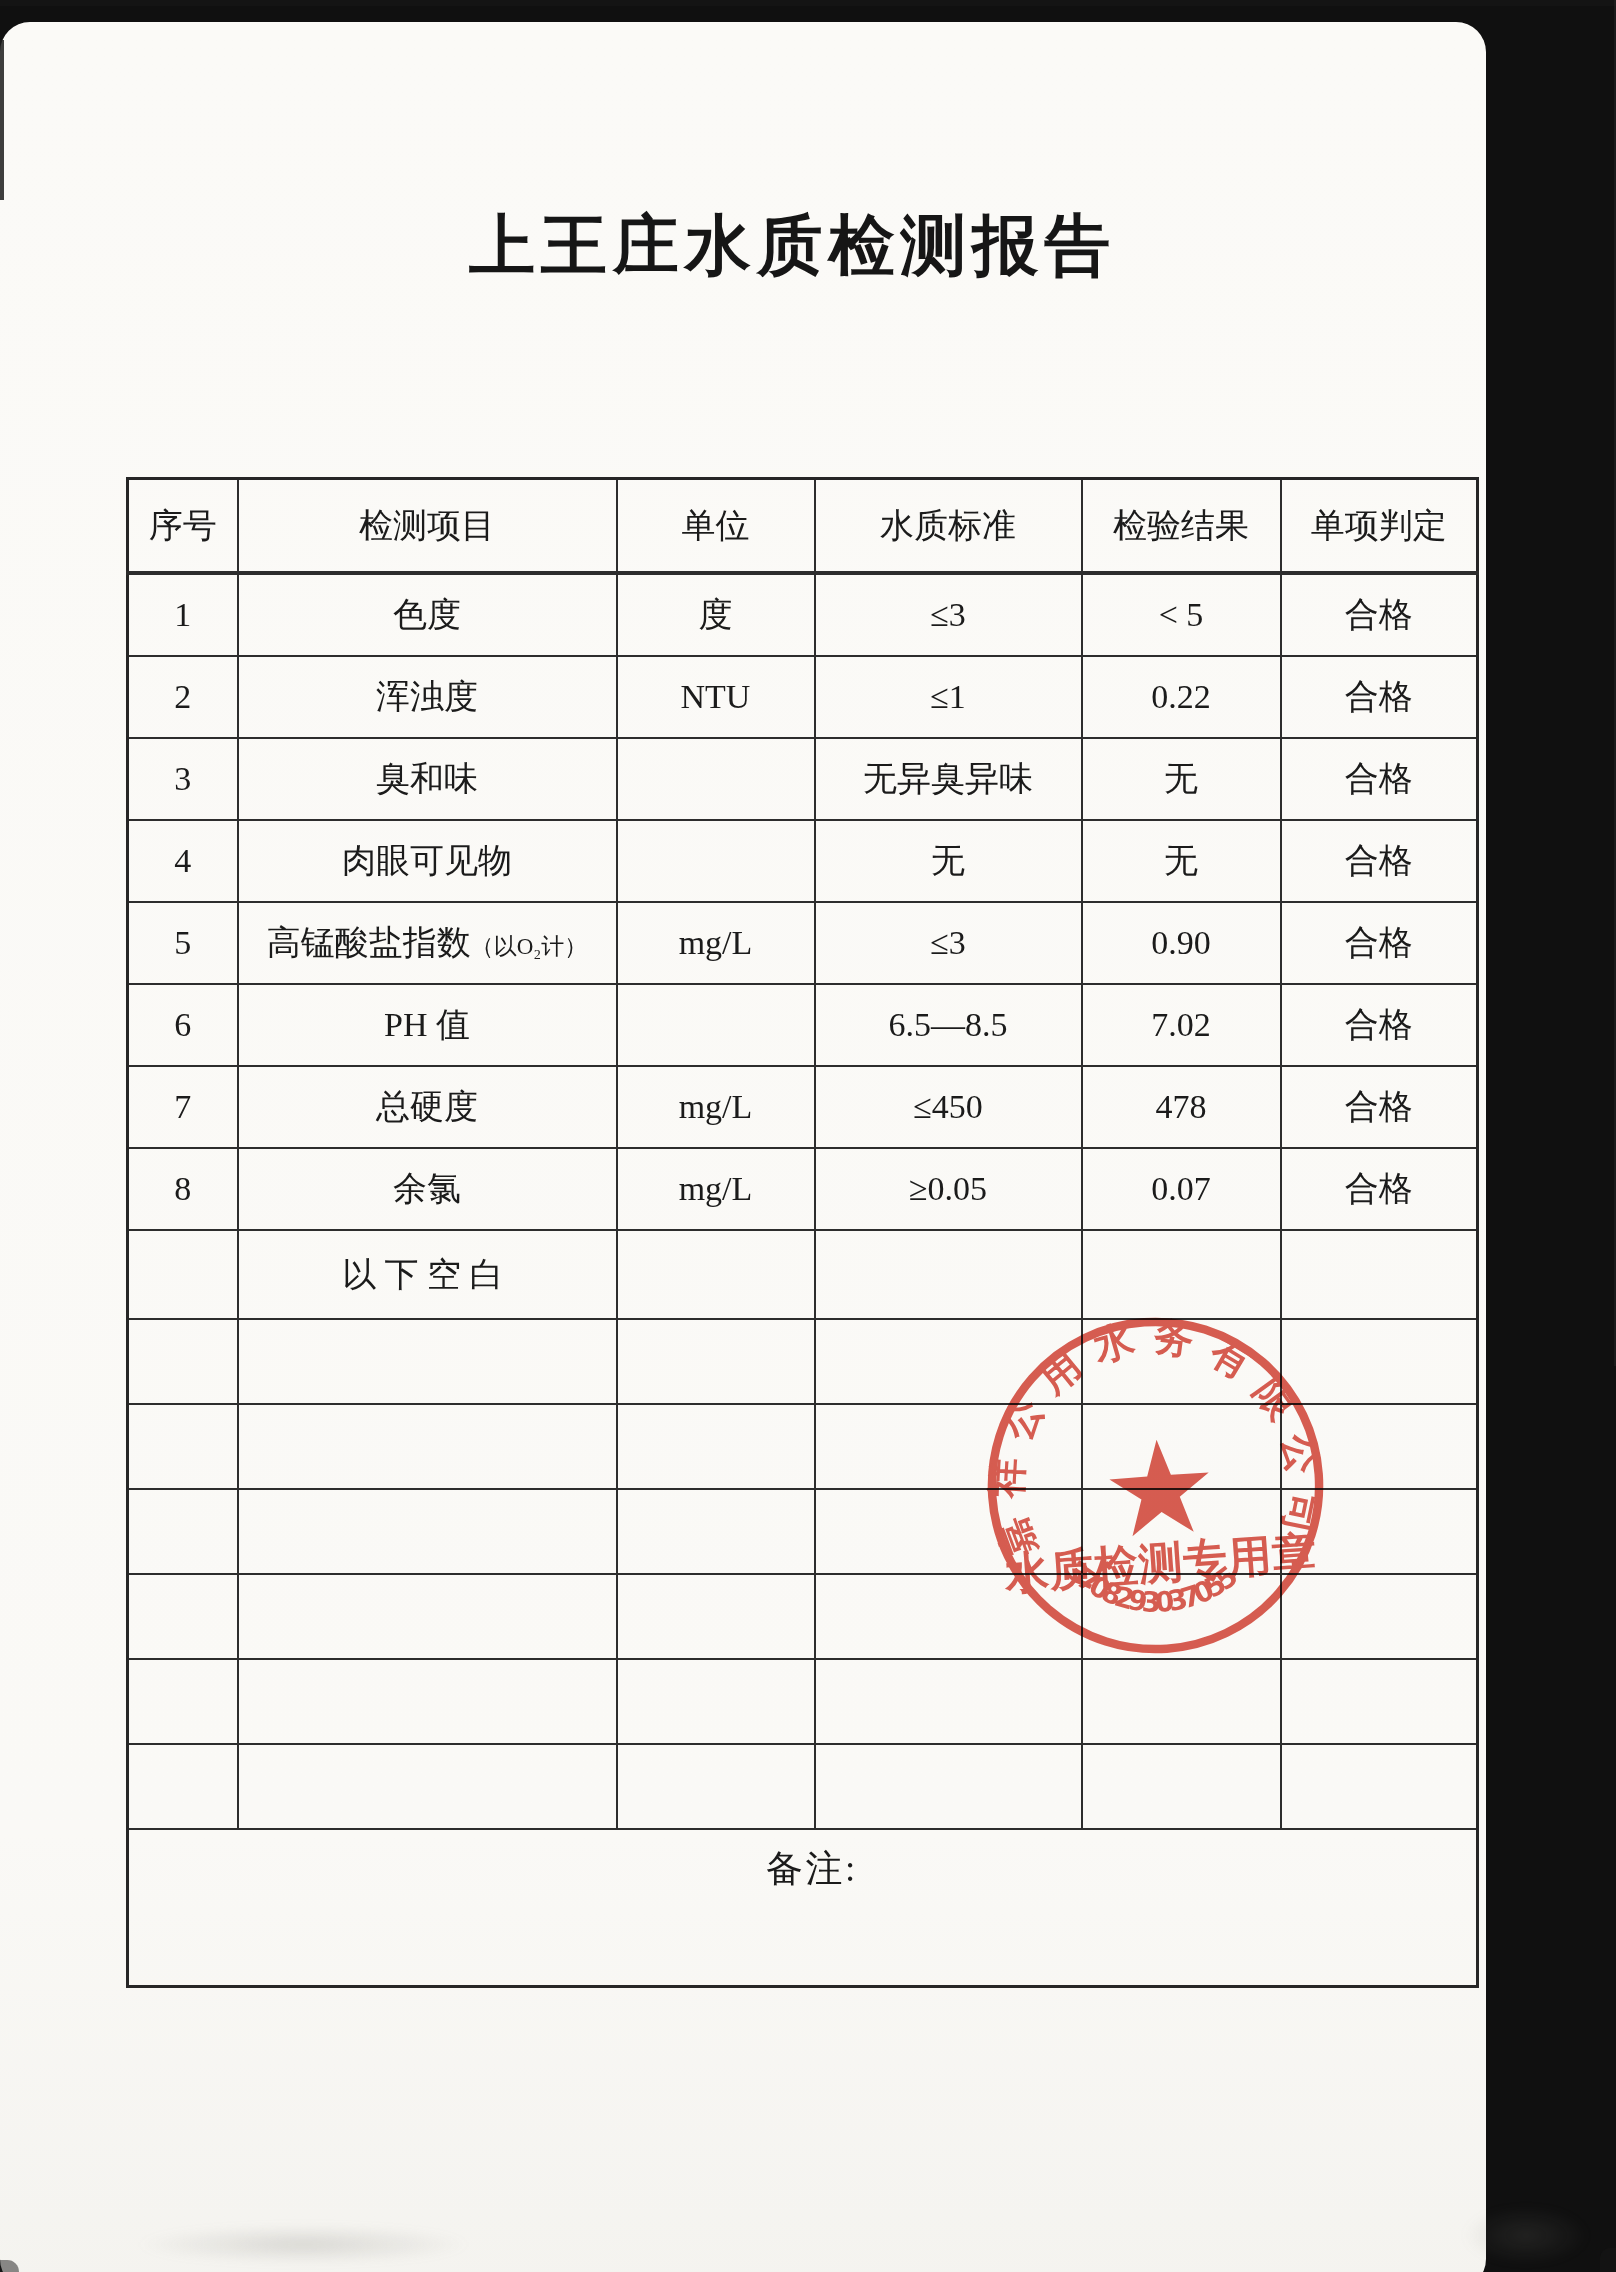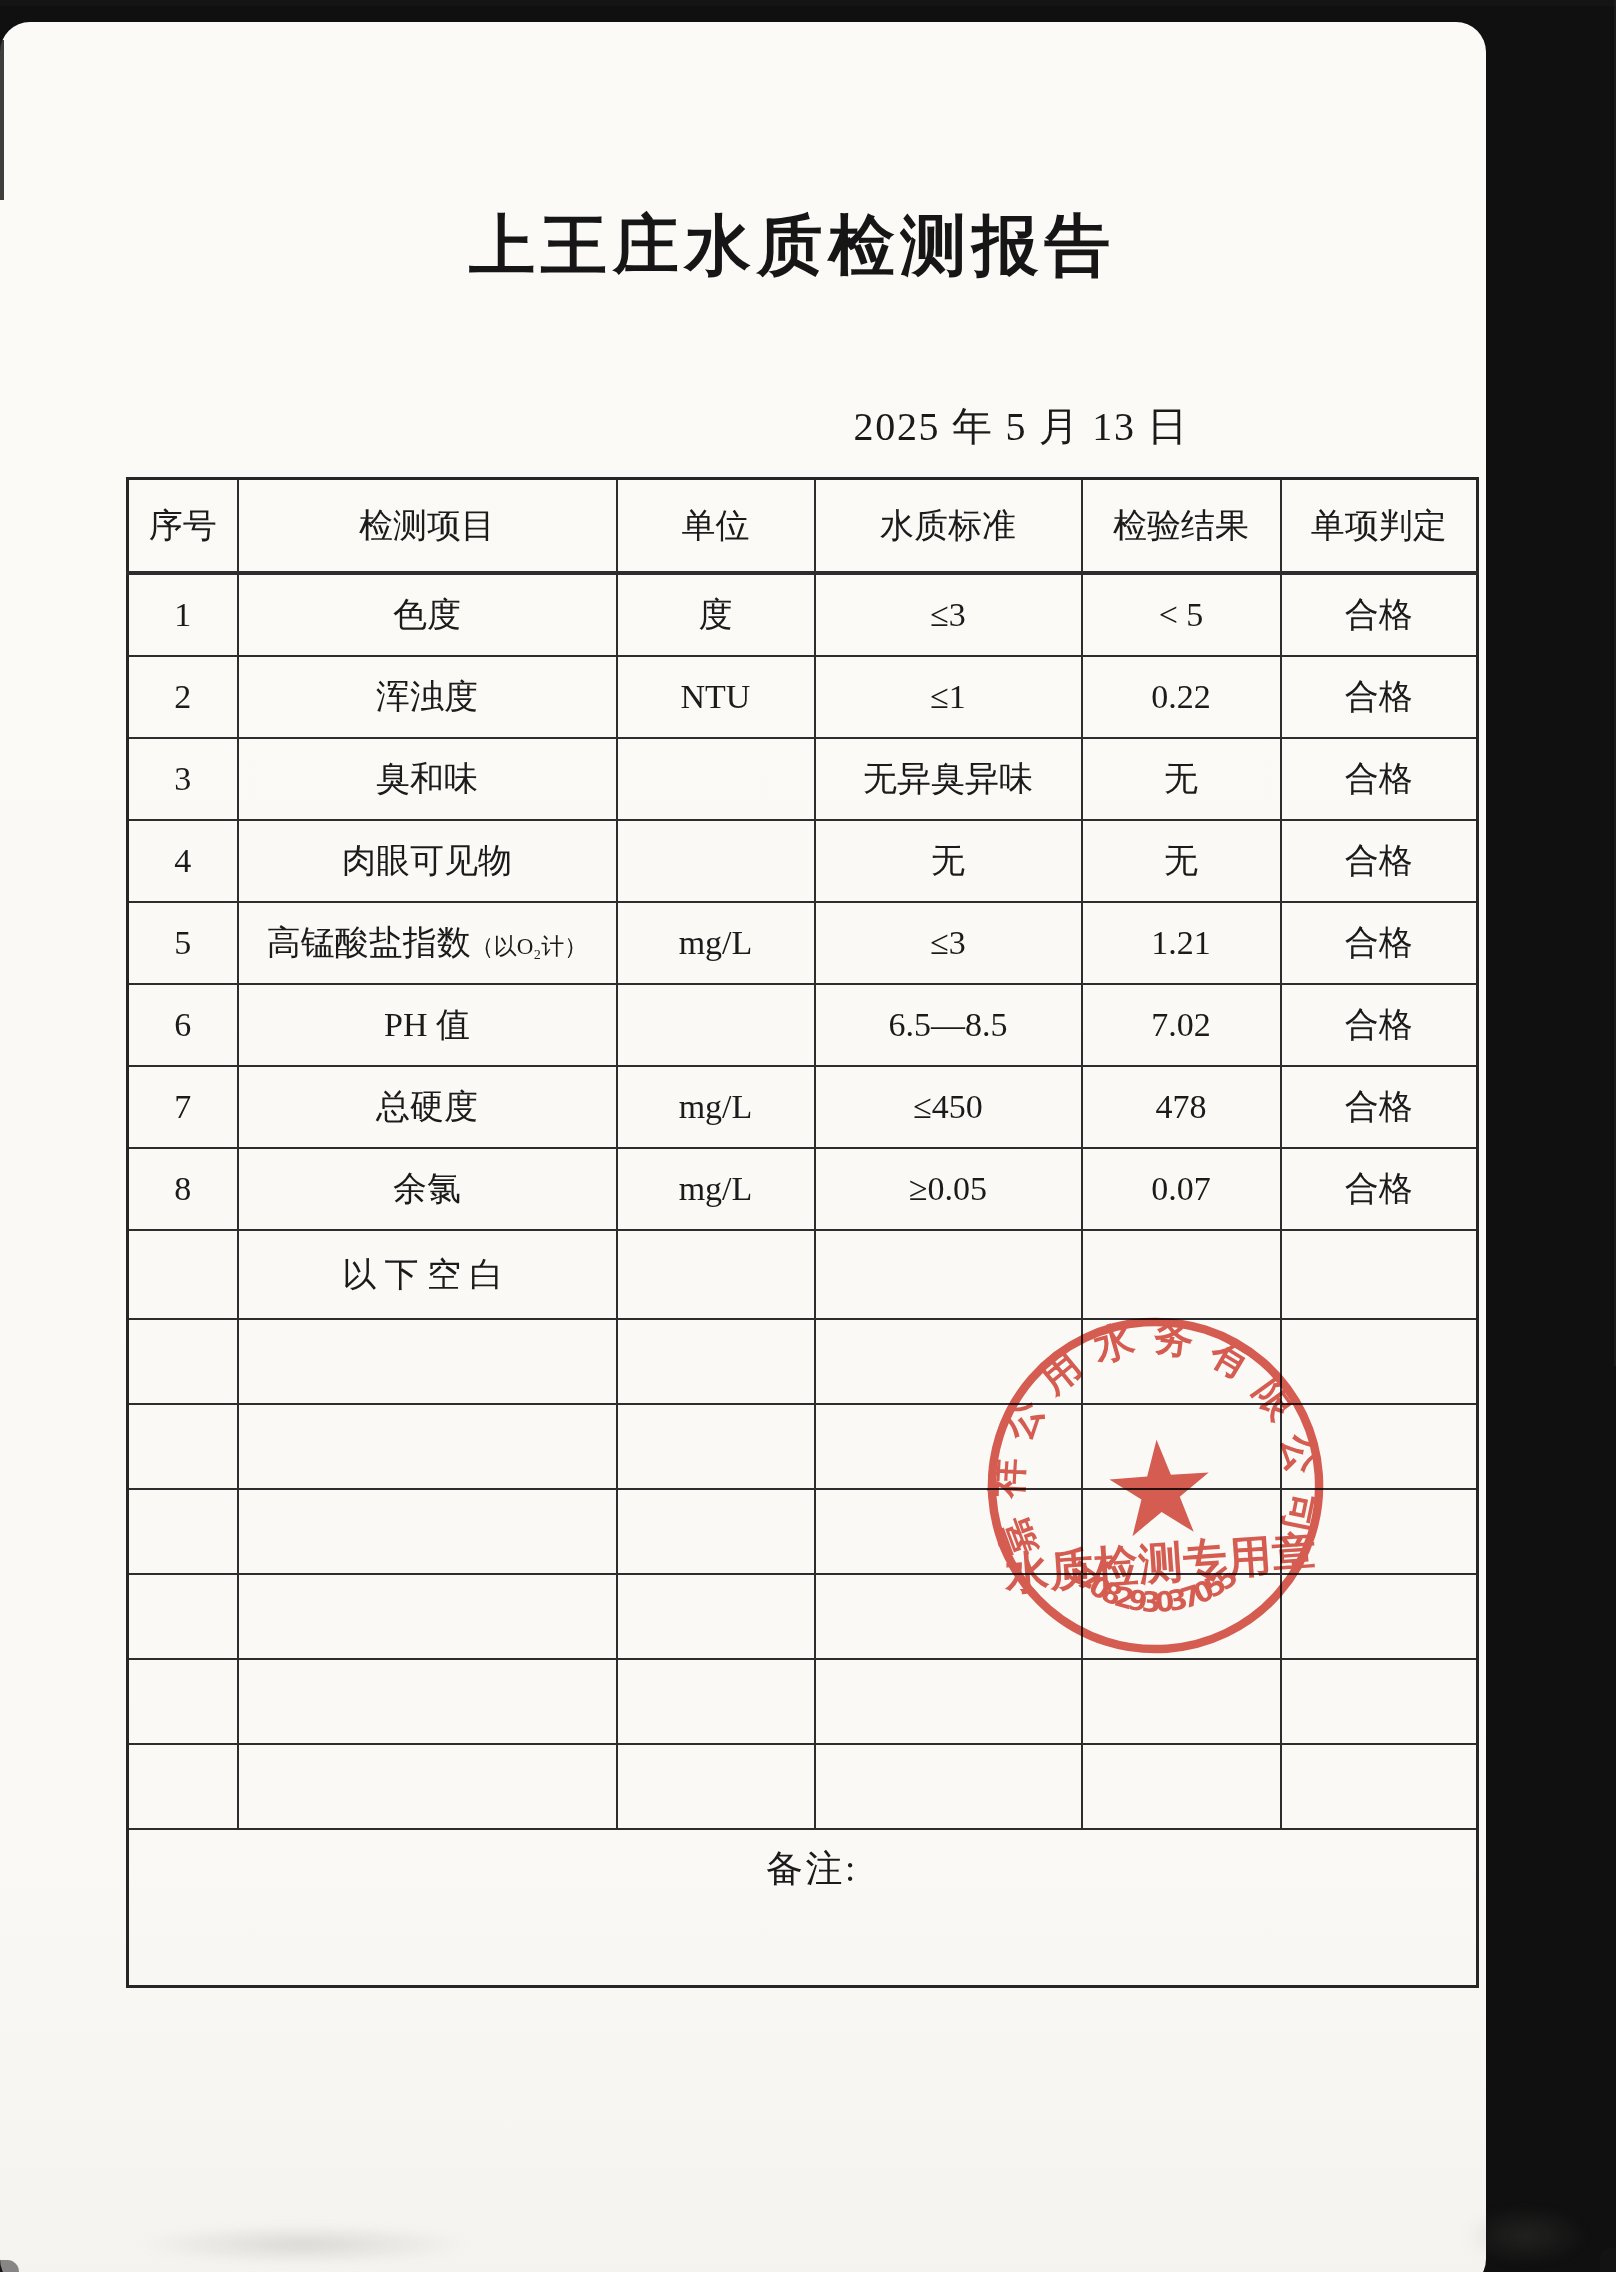--- a/index.html
+++ b/index.html
@@ -60,21 +60,20 @@
     position:absolute;left:970px;top:1278px;width:371px;height:371px;
     opacity:.88;mix-blend-mode:multiply;pointer-events:none;
   }
 </style>
 </head>
 <body>
 
 <div class="paper">
 
   <div class="page-title">上王庄水质检测报告</div>
-  <div class="report-date">2025 年 5 月 13 日</div>
 
   <table class="report">
     <colgroup>
       <col style="width:110px">
         <col style="width:379px">
         <col style="width:198px">
       <col style="width:267px">
         <col style="width:199px">
         <col style="width:197px">
     </colgroup>
@@ -119,21 +118,21 @@
     <td></td>
     <td>无</td>
     <td>无</td>
     <td>合格</td>
   </tr>
         <tr class="h-data">
     <td>5</td>
     <td class="c-item"><span>高锰酸盐指数</span><span class="item-note">（以O₂计）</span></td>
     <td>mg/L</td>
     <td>≤3</td>
-    <td>1.21</td>
+    <td>0.90</td>
     <td>合格</td>
   </tr>
         <tr class="h-data">
     <td>6</td>
     <td class="c-item"><span>PH 值</span><span class="item-note"></span></td>
     <td></td>
     <td>6.5—8.5</td>
     <td>7.02</td>
     <td>合格</td>
   </tr>

